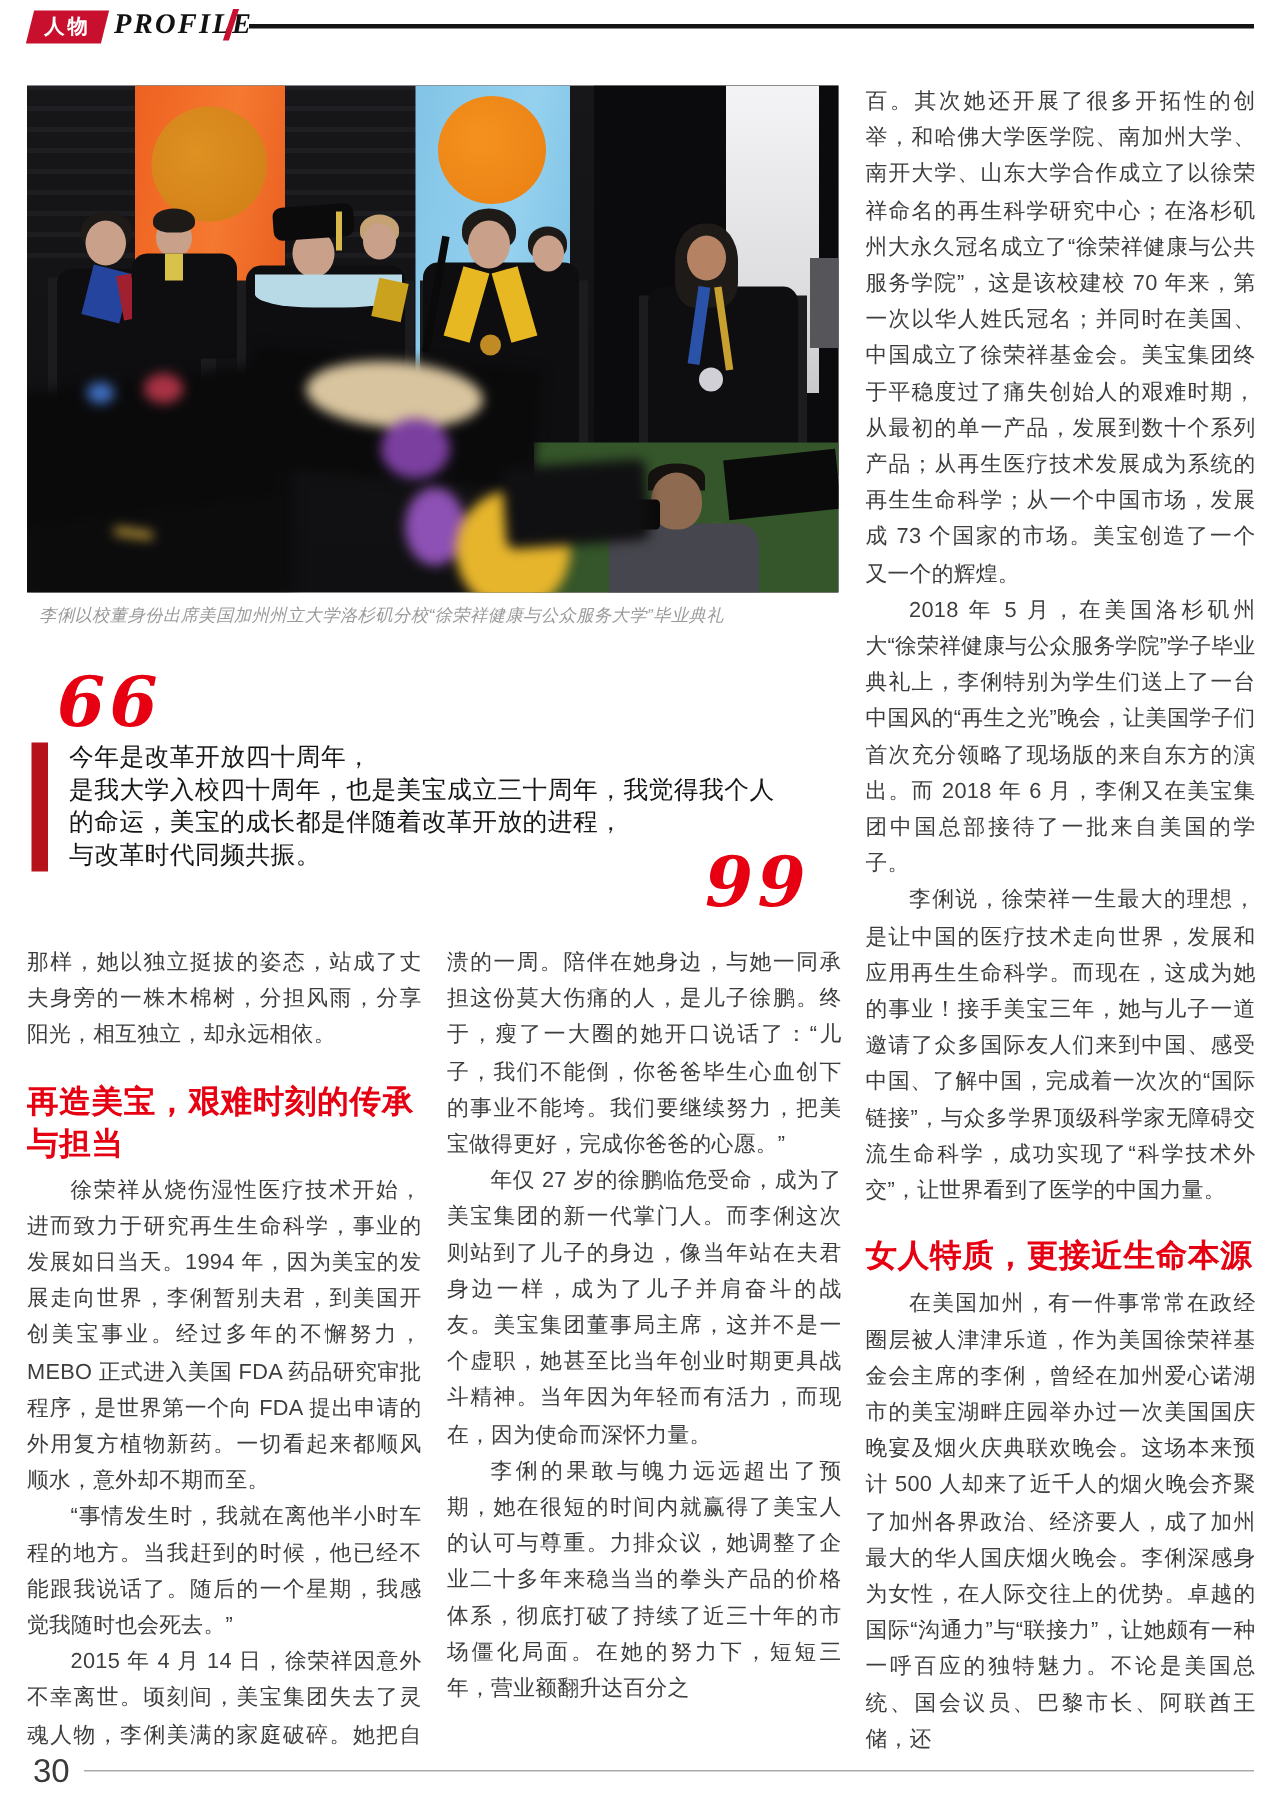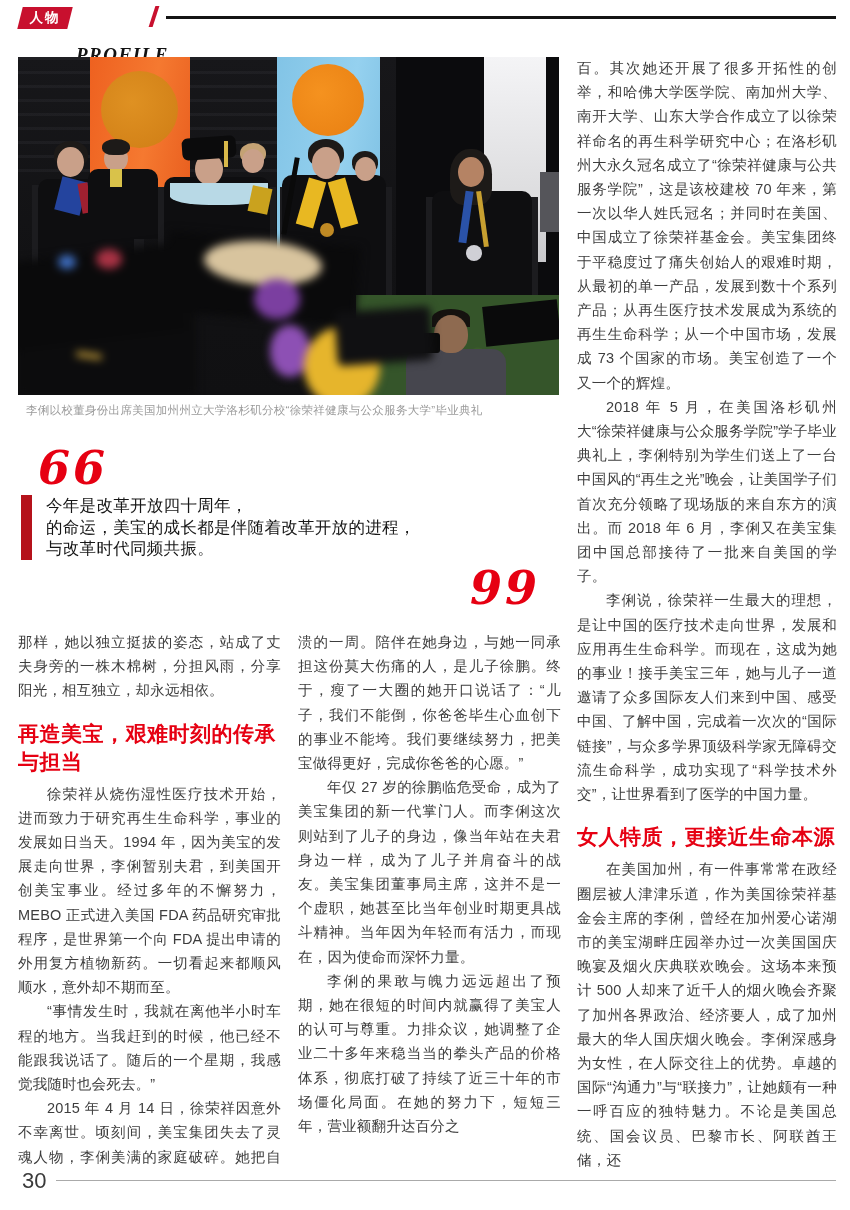--- a/index.html
+++ b/index.html
@@ -8,21 +8,21 @@
     position:relative; width:850px; height:1210px; background:#fff;
     font-family:"Liberation Sans", sans-serif; overflow:hidden; margin:0 auto;
   }
   
   .tag-box { position:absolute; left:20px; top:7px; width:50px; height:22px;
     background:#c8102e; transform:skewX(-14deg); }
   .tag-box span { display:block; transform:skewX(14deg); color:#fff; font-weight:bold;
     font-size:13.5px; text-align:center; line-height:22px; letter-spacing:2px; }
   .profile-title { position:absolute; left:76px; top:6px;
     font-family:"Liberation Serif", serif; font-style:italic; font-weight:bold;
-    font-size:19px; letter-spacing:1.5px; color:#121212;margin-top:38px; }
+    font-size:19px; letter-spacing:1.5px; color:#121212; }
   .red-slash { position:absolute; left:152px; top:6px; width:4px; height:21px;
     background:#c8102e; transform:skewX(-18deg); }
   .rule { position:absolute; left:166px; top:16px; width:670px; height:3px; background:#141414; }
 
   
   .photo { position:absolute; left:18px; top:57px; width:541px; height:338px;
     background:linear-gradient(180deg,#17171a 0%, #121214 60%, #101012 100%); overflow:hidden; }
   .ph-glow { position:absolute; left:0; top:0; width:300px; height:120px;
     background:repeating-linear-gradient(180deg, rgba(90,90,100,.25) 0 3px, rgba(20,20,22,0) 3px 14px); opacity:.5; }
   .backdrop-right { position:absolute; left:378px; top:0; width:163px; height:260px; background:#0b0b0d; }
@@ -73,21 +73,21 @@
   .fl2 { left:252px; top:268px; width:40px; height:52px; background:#8d50b4; }
   .ygrad { left:286px; top:270px; width:76px; height:80px; background:#e6b52c; }
   .redfl { left:78px; top:192px; width:26px; height:20px; background:#a83244; }
   .blufl { left:40px; top:198px; width:18px; height:14px; background:#3f6fc2; }
   .big-dark { position:absolute; left:0; top:238px; width:178px; height:100px; background:#0c0c0d; }
   .cap-r2 { left:318px; top:252px; width:96px; height:54px; background:#101012; transform:rotate(-4deg); border-radius:6px; }
   .ymark { position:absolute; width:26px; height:5px; background:#caa23c; border-radius:2px; }
 
   
   .caption { position:absolute; left:26px; top:403px; width:534px;
-    font-size:11.5px; color:#9a9a9a; letter-spacing:.3px; }
+    font-style:italic; font-size:11.5px; color:#9a9a9a; letter-spacing:.3px; }
 
   
   .pullquote { position:absolute; left:20px; top:443px; width:542px; }
   .q-mark { position:absolute; color:#e60012; font-family:"DejaVu Serif", serif;
     font-style:italic; font-size:46px; font-weight:bold; letter-spacing:3px; line-height:1;text-align:center; }
   .q-open { left:18px; top:2px; }
   .q-close { left:450px; top:122px; }
   .quote-body { margin-top:52px; margin-left:1px; border-left:11px solid #b5121b;
     padding-left:14px; }
   .quote-line { font-size:16.5px; font-weight:normal; color:#161616; line-height:21.5px;
@@ -206,20 +206,21 @@
       <div class="cap cap-r2"></div>
     </div>
   </div>
 
   <div class="caption">李俐以校董身份出席美国加州州立大学洛杉矶分校“徐荣祥健康与公众服务大学”毕业典礼</div>
 
   <div class="pullquote">
     <div class="q-mark q-open">66</div>
     <div class="quote-body">
         <div class="quote-line">今年是改革开放四十周年，</div>
+        <div class="quote-line">是我大学入校四十周年，也是美宝成立三十周年，我觉得我个人</div>
         <div class="quote-line">的命运，美宝的成长都是伴随着改革开放的进程，</div>
         <div class="quote-line">与改革时代同频共振。</div>
       </div>
     <div class="q-mark q-close">99</div>
   </div>
 
   <div class="col col-left">
       <p class="col-para">那样，她以独立挺拔的姿态，站成了丈夫身旁的一株木棉树，分担风雨，分享阳光，相互独立，却永远相依。</p>
       <h3 class="col-heading">再造美宝，艰难时刻的传承与担当</h3>
       <p class="col-para indent">徐荣祥从烧伤湿性医疗技术开始，进而致力于研究再生生命科学，事业的发展如日当天。1994 年，因为美宝的发展走向世界，李俐暂别夫君，到美国开创美宝事业。经过多年的不懈努力，MEBO 正式进入美国 FDA 药品研究审批程序，是世界第一个向 FDA 提出申请的外用复方植物新药。一切看起来都顺风顺水，意外却不期而至。</p>

